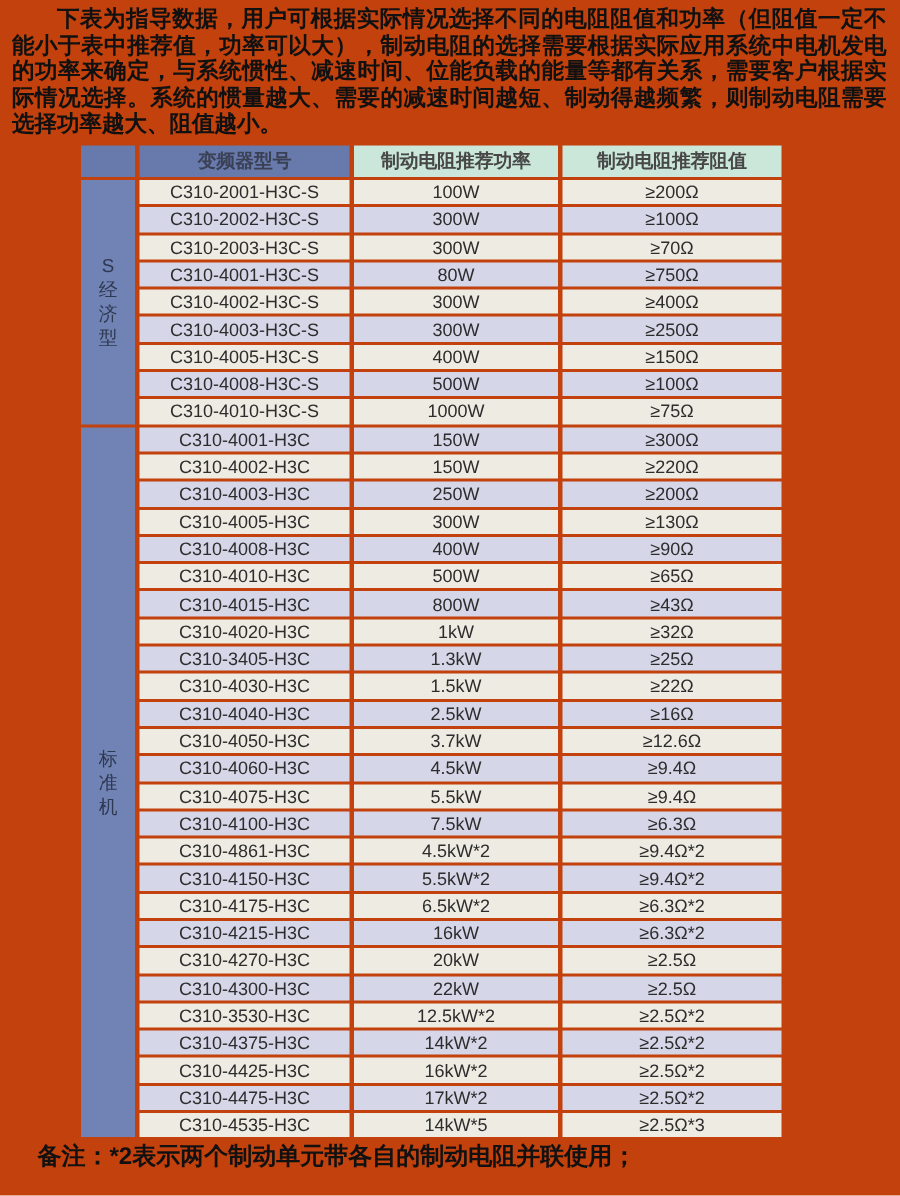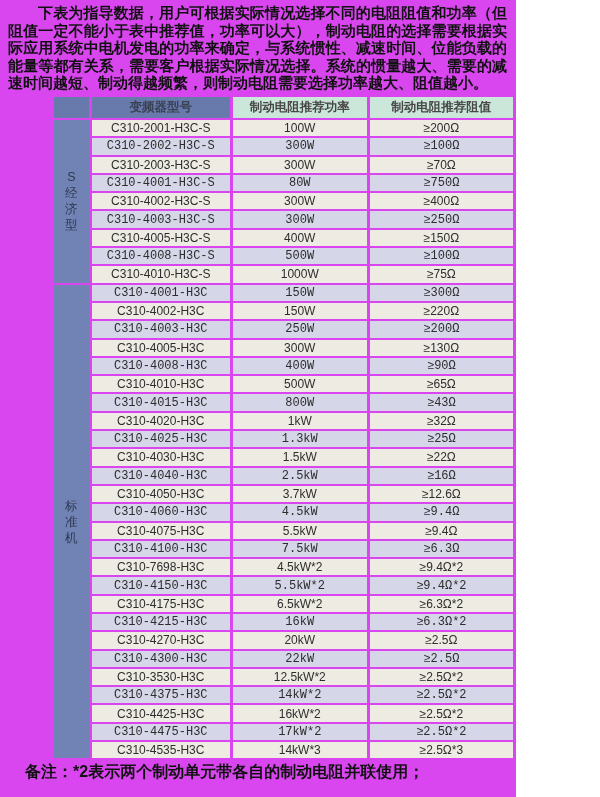--- a/index.html
+++ b/index.html
@@ -1,19 +1,19 @@
 <!DOCTYPE html>
 <html><head>
 <meta charset="utf-8">
 <style>
   html, body { margin:0; padding:0; background:#ffffff; }
   .page {
     position: relative;
-    width: 516px; height: 797px;
-    background: #d946ef;
+    width: 600px; height: 797px;
+    background: #c2410c;
     overflow: hidden;
     font-family: "Liberation Sans", sans-serif;
   }
   .intro {
     margin: 4px 9px 3px 8px;
     font-size: 15px;
     line-height: 17.6px;
     font-weight: bold;
     color: #111111;
     text-indent: 2em;
@@ -39,21 +39,21 @@
     font-family: Liberation Mono, monospace;
   }
   th.hdr-blue  { background: #6879ab; color: #3a4154; }
   th.hdr-mint  { background: #cbe7da; color: #474747; }
   td.data {
     height: 16.3px;
     font-size: 12px;
     color: #2d2d2d;
   }
   tr.odd  td.data { background: #edebe2; }
-  tr.even td.data { background: #d5d6e8; font-family: Liberation Mono, monospace; }
+  tr.even td.data { background: #d5d6e8; }
   td.group-label {
     background: #7183b5;
     color: #2e3850;
     font-size: 12.5px;
     font-weight: normal;
     vertical-align: middle;
   }
   .vtext {
     width: 14px;
     margin: 0 auto;
@@ -178,21 +178,21 @@
           <td class="data">C310-4015-H3C</td>
           <td class="data">800W</td>
           <td class="data">≥43Ω</td>
         </tr>
         <tr class="odd">
           <td class="data">C310-4020-H3C</td>
           <td class="data">1kW</td>
           <td class="data">≥32Ω</td>
         </tr>
         <tr class="even">
-          <td class="data">C310-4025-H3C</td>
+          <td class="data">C310-3405-H3C</td>
           <td class="data">1.3kW</td>
           <td class="data">≥25Ω</td>
         </tr>
         <tr class="odd">
           <td class="data">C310-4030-H3C</td>
           <td class="data">1.5kW</td>
           <td class="data">≥22Ω</td>
         </tr>
         <tr class="even">
           <td class="data">C310-4040-H3C</td>
@@ -213,21 +213,21 @@
           <td class="data">C310-4075-H3C</td>
           <td class="data">5.5kW</td>
           <td class="data">≥9.4Ω</td>
         </tr>
         <tr class="even">
           <td class="data">C310-4100-H3C</td>
           <td class="data">7.5kW</td>
           <td class="data">≥6.3Ω</td>
         </tr>
         <tr class="odd">
-          <td class="data">C310-7698-H3C</td>
+          <td class="data">C310-4861-H3C</td>
           <td class="data">4.5kW*2</td>
           <td class="data">≥9.4Ω*2</td>
         </tr>
         <tr class="even">
           <td class="data">C310-4150-H3C</td>
           <td class="data">5.5kW*2</td>
           <td class="data">≥9.4Ω*2</td>
         </tr>
         <tr class="odd">
           <td class="data">C310-4175-H3C</td>
@@ -264,21 +264,21 @@
           <td class="data">16kW*2</td>
           <td class="data">≥2.5Ω*2</td>
         </tr>
         <tr class="even">
           <td class="data">C310-4475-H3C</td>
           <td class="data">17kW*2</td>
           <td class="data">≥2.5Ω*2</td>
         </tr>
         <tr class="odd">
           <td class="data">C310-4535-H3C</td>
-          <td class="data">14kW*3</td>
+          <td class="data">14kW*5</td>
           <td class="data">≥2.5Ω*3</td>
         </tr>
       </tbody>
   </table>
 
   <div class="notes">
     <div><span>备注：</span><span>*2表示两个制动单元带各自的制动电阻并联使用；</span></div>
   </div>
 
 </div>

